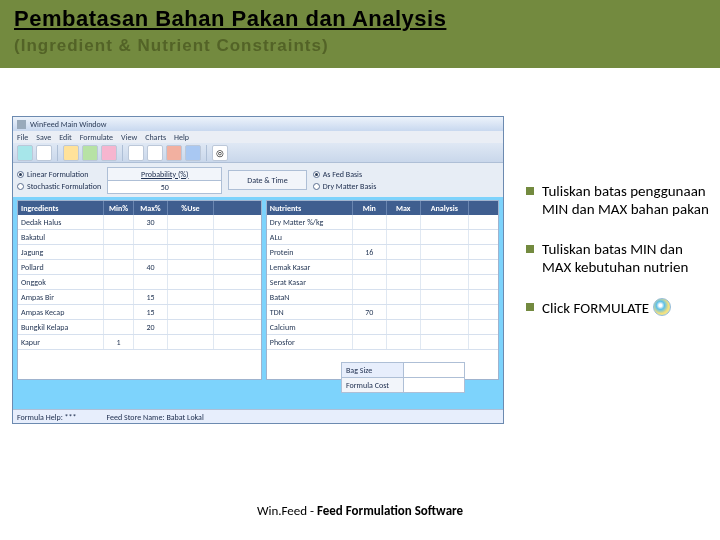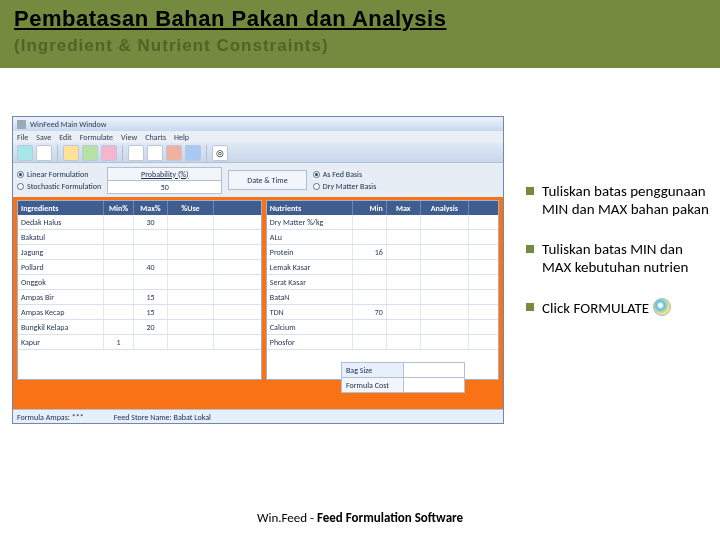--- a/index.html
+++ b/index.html
@@ -3,21 +3,21 @@
 <meta charset="utf-8">
 <style>
   * { box-sizing: border-box; margin: 0; padding: 0; }
   html, body { width: 720px; height: 540px; background: #fff; font-family: Calibri, Arial, sans-serif; overflow: hidden; }
   .slide { width: 720px; height: 540px; position: relative; background: #fff; }
 
   .header-bar { position: absolute; left: 0; top: 0; width: 720px; height: 68px; background: #738a3f; }
   .header-title { font-family: Verdana, sans-serif; position: absolute; left: 14px; top: 6px; font-size: 22px; font-weight: bold; color: #000; letter-spacing: .5px; text-decoration: underline; }
   .header-sub { font-family: Verdana, sans-serif; position: absolute; left: 14px; top: 36px; font-size: 17px; font-weight: bold; color: #536327; letter-spacing: 1px; }
 
-  .app { position: absolute; left: 12px; top: 116px; width: 492px; height: 308px; border: 1px solid #6c8ab0; background: #f97316; font-size: 9px; }
+  .app { position: absolute; left: 12px; top: 116px; width: 492px; height: 308px; border: 1px solid #6c8ab0; background: #7dd3fc; font-size: 9px; }
   .titlebar { height: 14px; background: linear-gradient(#edf3fb,#c8d8ef); display: flex; align-items: center; padding: 0 4px; color: #2a3b57; font-size: 8px; gap: 4px; }
   .titlebar .icon { width: 9px; height: 9px; background: #9ab; }
   .menubar { height: 12px; background: #eaeef5; display: flex; gap: 8px; padding: 0 4px; color: #2a3b57; font-size: 8px; align-items: center; }
   .toolbar { height: 20px; background: linear-gradient(#dfe8f4,#c9d7eb); display: flex; align-items: center; gap: 3px; padding: 0 4px; border-bottom: 1px solid #aebfd6; }
   .tbtn { width: 16px; height: 16px; background: #fff; border: 1px solid #bcc8d9; border-radius: 2px; display:flex;align-items:center;justify-content:center;font-size:9px; }
   .tbtn.aqua{background:#a7e6ea}.tbtn.yel{background:#ffe29a}.tbtn.grn{background:#b7e2a5}.tbtn.pink{background:#f6b5cf}.tbtn.red{background:#f2b0a0}.tbtn.blue{background:#a9c8f2}
   .sep { width: 1px; height: 16px; background: #aebfd6; margin: 0 2px; }
 
   .optrow { height: 34px; background: #e7edf5; display: flex; padding: 3px 4px; gap: 6px; font-size: 8px; color: #203050; align-items: center; }
   .optcol { display:flex; flex-direction: column; gap: 2px; }
@@ -32,38 +32,38 @@
   .gridwrap { display:flex; gap:4px; padding:3px 4px; height: 186px; }
   .panel { background:#fff; border:1px solid #9fb3ce; display:flex; flex-direction:column; }
   .panel.left { flex: 1.05; }
   .panel.right { flex: 1; }
   .ghead { display:flex; background:#3f5e8f; color:#fff; font-size:8px; font-weight:bold; }
   .ghead > div { padding:2px 3px; border-right:1px solid #6a86b1; }
   .gbody { overflow:hidden; }
   .grow { display:flex; border-bottom:1px solid #d6e0ee; font-size:8px; color:#1e3150; }
   .grow > div { padding:2px 3px; border-right:1px solid #e0e8f2; overflow:hidden; white-space:nowrap; }
   .c-ing{width:86px}.c-min{width:30px;text-align:center}.c-max{width:34px;text-align:center}.c-use{width:46px;text-align:center}
-  .c-nut{width:86px}.c-nmin{width:34px;text-align:right}.c-nmax{width:34px;text-align:center}.c-an{width:48px;text-align:center}
+  .c-nut{width:86px}.c-nmin{width:34px;text-align:center}.c-nmax{width:34px;text-align:center}.c-an{width:48px;text-align:center}
 
   .formbtns { position:absolute; right:38px; bottom:30px; width: 124px; font-size:8px; color:#203050; }
   .formbtns .row { display:flex; border:1px solid #aebfd6; border-top:0; background:#f2f5fa; }
   .formbtns .row:first-child{border-top:1px solid #aebfd6;background:#e7eefc;}
   .formbtns .row > div{ padding:2px 4px; }
   .formbtns .row .k{width:62px;border-right:1px solid #aebfd6;}
   .formbtns .row .v{flex:1;background:#fff;text-align:center;}
 
   .status { position:absolute; left:0; bottom:0; height:14px; width:100%; background:#e7eefc; border-top:1px solid #aebfd6; display:flex; align-items:center; font-size:8px; color:#203050; padding:0 4px; gap: 30px; }
 
   
   .bullets { position:absolute; left: 526px; top: 182px; width: 186px; }
   .bullets li { list-style:none; display:flex; gap:8px; margin-bottom: 22px; font-size: 15px; line-height: 1.2; color:#000; }
   .sq { width:8px; height:8px; background:#738a3f; flex-shrink:0; margin-top:5px; }
   .form-icon { display:inline-block; width:18px; height:18px; border-radius:50%; background: radial-gradient(circle at 40% 40%, #fff 10%, #5dc0e9 30%, #f4e07b 60%, #d4f0d4 100%); border:1px solid #94bcd8; margin-left:4px; vertical-align:-3px; }
 
-  .footer { position:absolute; left:0; bottom:9px; width:720px; height:28px; background:#fff; display:flex; align-items:center; justify-content:center; font-size:13px; color:#000; }
+  .footer { position:absolute; left:0; bottom:16px; width:720px; height:28px; background:#fff; display:flex; align-items:center; justify-content:center; font-size:13px; color:#000; }
   .footer b{font-weight:bold}
 </style>
 </head>
 <body>
 
 <div class="slide">
 
   <div class="header-bar">
     <div class="header-title">Pembatasan Bahan Pakan dan Analysis</div>
     <div class="header-sub">(Ingredient &amp; Nutrient Constraints)</div>
@@ -263,21 +263,21 @@
           <div class="k">Bag Size</div>
           <div class="v"></div>
         </div>
       <div class="row">
           <div class="k">Formula Cost</div>
           <div class="v"></div>
         </div>
     </div>
 
     <div class="status">
-      <span>Formula Ampas:  ***</span>
+      <span>Formula Help:  ***</span>
       <span>Feed Store Name:  Babat Lokal</span>
     </div>
   </div>
 
   <ul class="bullets">
     <li>
         <span class="sq"></span>
         <span>Tuliskan batas penggunaan MIN dan MAX bahan pakan</span>
       </li>
     <li>

